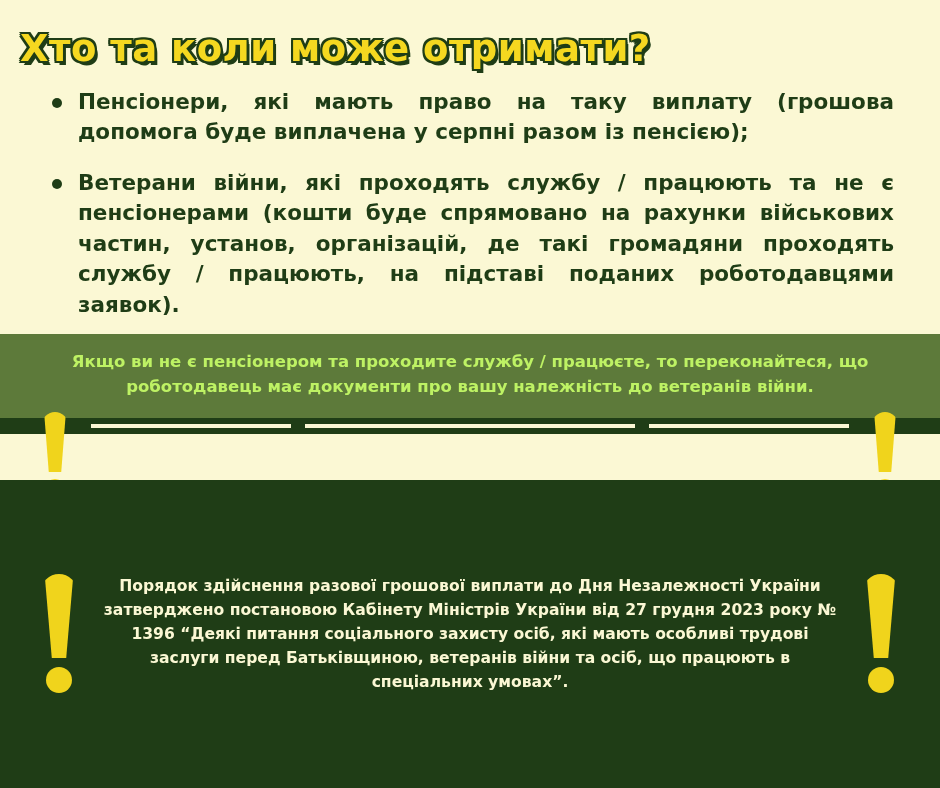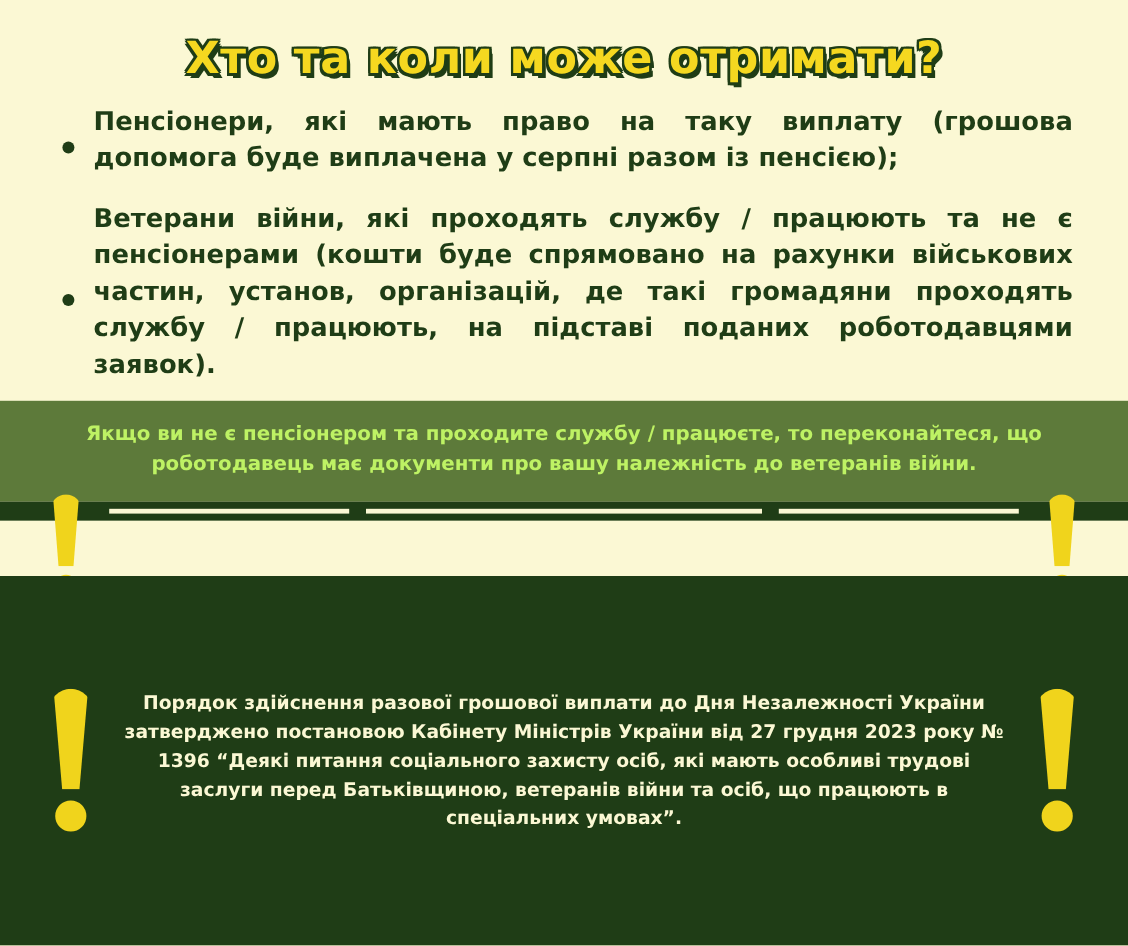--- a/index.html
+++ b/index.html
@@ -19,42 +19,42 @@
     width: 940px;
     height: 788px;
     background: #fbf8d4;
     display: flex;
     flex-direction: column;
   }
 
   
   .title-wrap {
     padding: 30px 20px 10px 20px;
-    text-align: center;
+    text-align: left;
   }
   .title {
     font-size: 37px;
     font-weight: 800;
     color: #f5d820;
     letter-spacing: 0.5px;
     line-height: 1.05;
     text-shadow:
       -2px 0 #1f3d16, 2px 0 #1f3d16, 0 -2px #1f3d16, 0 2px #1f3d16,
       -2px -2px #1f3d16, 2px -2px #1f3d16, -2px 2px #1f3d16, 2px 2px #1f3d16,
       3px 4px 0 #1f3d16;
     font-family: "DejaVu Sans", "Liberation Sans", sans-serif;
   }
 
   
   .bullets {
     padding: 8px 46px 10px 46px;
   }
   .bullet {
     display: flex;
-    align-items: center;
+    align-items: flex-start;
     margin-bottom: 20px;
   }
   .bullet:last-child { margin-bottom: 4px; }
   .dot {
     flex: 0 0 auto;
     width: 10px;
     height: 10px;
     border-radius: 50%;
     background: #1f3d16;
     margin: 11px 16px 0 6px;

